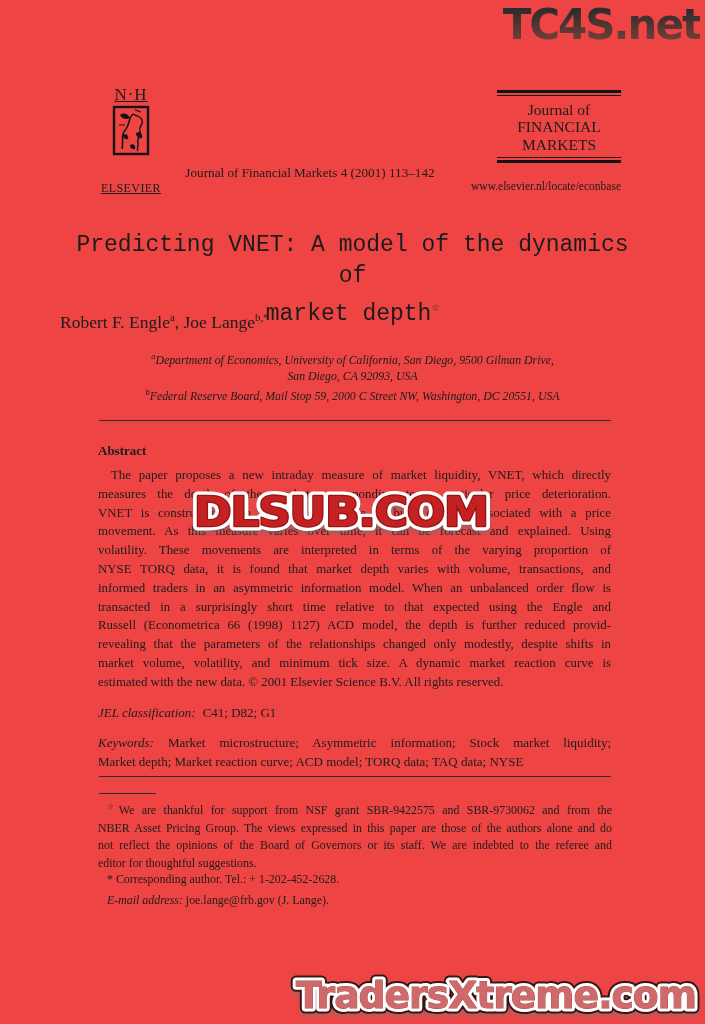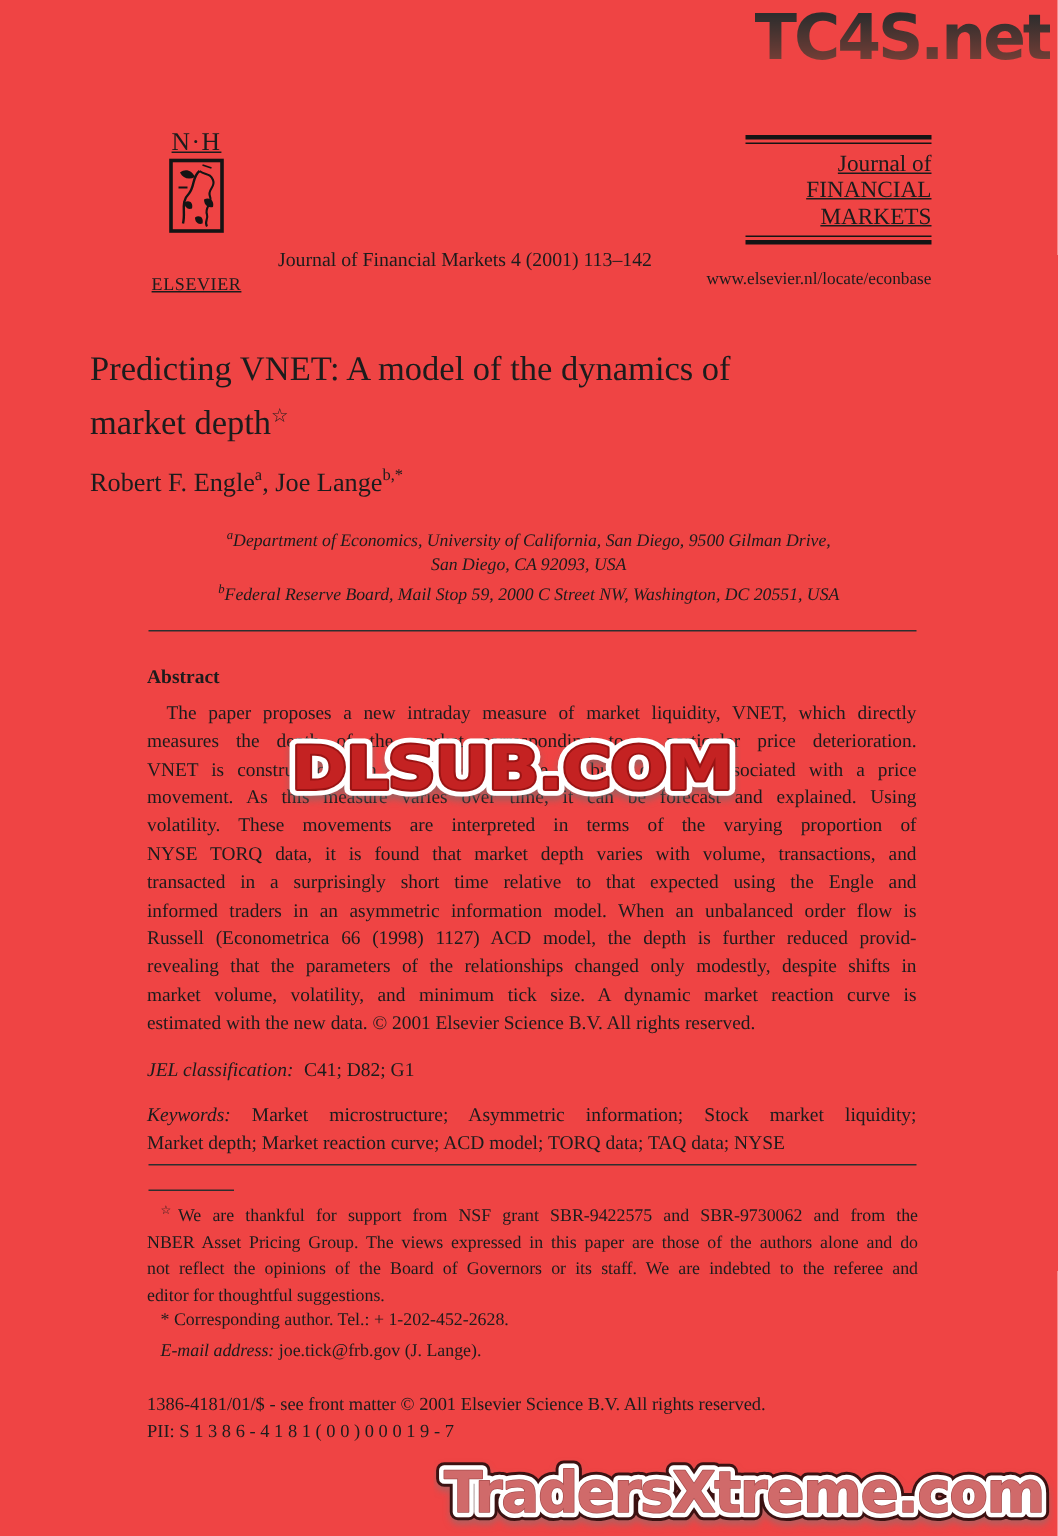--- a/index.html
+++ b/index.html
@@ -14,28 +14,28 @@
     background:linear-gradient(180deg,#2d2d2d 20%,#6b3c35 75%,#8a4a40 100%);
     -webkit-background-clip:text;background-clip:text;color:transparent;
   }
   .wm-mid{position:absolute;left:188px;top:483px;width:306px;height:56px;}
   .wm-bottom{position:absolute;right:2px;top:967px;width:414px;height:56px;}
   
   .logo{position:absolute;left:99px;top:85px;width:64px;text-align:center;text-decoration:underline;}
   .logo-nh{font-size:17px;letter-spacing:1px;}
   .logo-name{font-size:12px;letter-spacing:.4px;margin-top:16px;}
   .header-cite{position:absolute;left:160px;top:165px;width:300px;text-align:center;font-size:13.2px;}
-  .jbox{position:absolute;left:497px;top:90px;width:124px;text-align:right;text-decoration:underline;}
+  .jbox{position:absolute;left:497px;top:90px;width:124px;text-align:center;}
   .rule-thick{height:2.5px;background:#141414;}
   .rule-thin{height:1px;background:#141414;}
   .jbox .gap{height:2px;}
   .jbox-text{padding:5px 0 4px 0;font-size:15.5px;line-height:17.5px;}
   .header-url{position:absolute;left:390px;top:180px;width:231px;text-align:right;font-size:11.5px;}
   
-  .title{position:absolute;left:60px;top:230px;width:585px;font-size:23px;line-height:31px;}
+  .title{position:absolute;left:60px;top:230px;width:585px;text-align:center;font-size:23px;line-height:31px;font-family:Liberation Mono, monospace;}
   .title sup{font-size:13px;}
   .authors{position:absolute;left:60px;top:311px;width:585px;text-align:left;font-size:17.5px;}
   .authors sup{font-size:11px;}
   .affils{position:absolute;left:60px;top:349px;width:585px;text-align:center;
           font-style:italic;font-size:11.8px;line-height:15.8px;}
   .affils sup{font-size:8.5px;font-style:italic;}
   .hr{position:absolute;left:99px;width:512px;height:1px;background:#2e2e2e;}
   .hr-abstract{top:420px;}
   .hr-keywords{top:776px;}
   .hr-footnote{top:793px;width:57px;}
@@ -113,22 +113,22 @@
   <div class="hr hr-abstract"></div>
 
   <div class="abs-head">Abstract</div>
   <div class="abstract">
     <div class="jline indent">The paper proposes a new intraday measure of market liquidity, VNET, which directly</div>
     <div class="jline">measures the depth of the market corresponding to a particular price deterioration.</div>
     <div class="jline">VNET is constructed from the excess volume of buys or sells associated with a price</div>
     <div class="jline">movement. As this measure varies over time, it can be forecast and explained. Using</div>
     <div class="jline">volatility. These movements are interpreted in terms of the varying proportion of</div>
     <div class="jline">NYSE TORQ data, it is found that market depth varies with volume, transactions, and</div>
+    <div class="jline">informed traders in an asymmetric information model. When an unbalanced order flow is</div>
     <div class="jline">transacted in a surprisingly short time relative to that expected using the Engle and</div>
-    <div class="jline">informed traders in an asymmetric information model. When an unbalanced order flow is</div>
     <div class="jline">Russell (Econometrica 66 (1998) 1127) ACD model, the depth is further reduced provid-</div>
     <div class="jline">revealing that the parameters of the relationships changed only modestly, despite shifts in</div>
     <div class="jline">market volume, volatility, and minimum tick size. A dynamic market reaction curve is</div>
     <div>estimated with the new data. © 2001 Elsevier Science B.V. All rights reserved.</div>
   </div>
 
   <svg class="wm-mid" viewBox="0 0 306 56">
     <text x="153" y="43" text-anchor="middle" font-family="DejaVu Sans, sans-serif" font-weight="bold" font-size="40" letter-spacing="-1" textLength="294" lengthAdjust="spacingAndGlyphs" fill="#ffffff" stroke="#ffffff" stroke-width="9" stroke-linejoin="round" paint-order="stroke" style="filter:drop-shadow(0 3px 2px rgba(110,110,110,.6));">DLSUB.COM</text>
     <text x="153" y="43" text-anchor="middle" font-family="DejaVu Sans, sans-serif" font-weight="bold" font-size="40" letter-spacing="-1" textLength="294" lengthAdjust="spacingAndGlyphs" fill="#c42222" stroke="#9b1414" stroke-width="2.5" stroke-linejoin="round" paint-order="stroke">DLSUB.COM</text>
   </svg>
@@ -142,26 +142,22 @@
   <div class="hr hr-keywords"></div>
   <div class="hr hr-footnote"></div>
 
   <div class="footnote">
     <div class="jline fn-indent"><sup>☆</sup><span>We are thankful for support from NSF grant SBR-9422575 and SBR-9730062 and from the</span></div>
     <div class="jline">NBER Asset Pricing Group. The views expressed in this paper are those of the authors alone and do</div>
     <div class="jline">not reflect the opinions of the Board of Governors or its staff. We are indebted to the referee and</div>
     <div>editor for thoughtful suggestions.</div>
   </div>
   <div class="fn-corresp">* Corresponding author. Tel.: + 1-202-452-2628.</div>
-  <div class="fn-email"><span class="it">E-mail address:</span> <span>joe.tick@frb.gov (J. Lange).</span></div>
+  <div class="fn-email"><span class="it">E-mail address:</span> <span>joe.lange@frb.gov (J. Lange).</span></div>
 
-  <div class="imprint">
-    <div>1386-4181/01/$ - see front matter © 2001 Elsevier Science B.V. All rights reserved.</div>
-    <div>PII: S 1 3 8 6 - 4 1 8 1 ( 0 0 ) 0 0 0 1 9 - 7</div>
-  </div>
 
   <svg class="wm-bottom" viewBox="0 0 414 56">
     <text x="207" y="41" text-anchor="middle" font-family="DejaVu Sans, sans-serif" font-weight="bold" font-size="38" letter-spacing="-1" textLength="400" lengthAdjust="spacingAndGlyphs" fill="#3c1212" stroke="#3c1212" stroke-width="11" stroke-linejoin="round" paint-order="stroke" style="filter:drop-shadow(0 3px 2px rgba(120,120,120,.5));">TradersXtreme.com</text>
     <text x="207" y="41" text-anchor="middle" font-family="DejaVu Sans, sans-serif" font-weight="bold" font-size="38" letter-spacing="-1" textLength="400" lengthAdjust="spacingAndGlyphs" fill="#ffffff" stroke="#ffffff" stroke-width="7" stroke-linejoin="round" paint-order="stroke">TradersXtreme.com</text>
     <text x="207" y="41" text-anchor="middle" font-family="DejaVu Sans, sans-serif" font-weight="bold" font-size="38" letter-spacing="-1" textLength="400" lengthAdjust="spacingAndGlyphs" fill="#d06a6a" stroke="#a84f4f" stroke-width="1" stroke-linejoin="round" paint-order="stroke">TradersXtreme.com</text>
   </svg>
 
 </div>
 
 </body></html>

